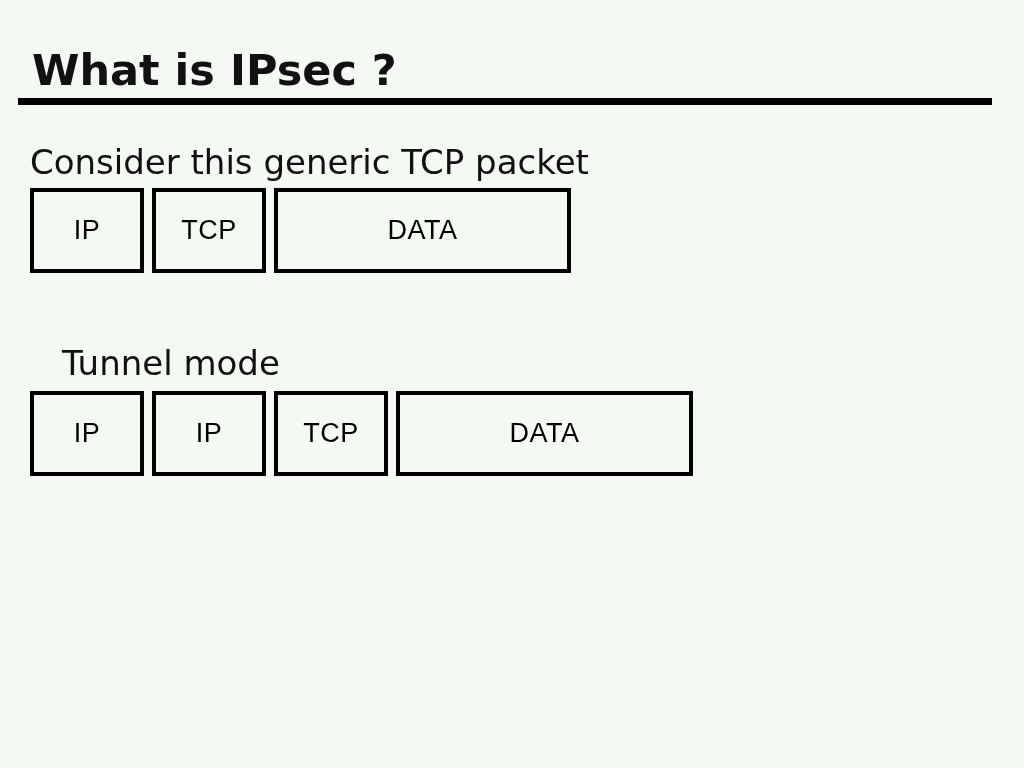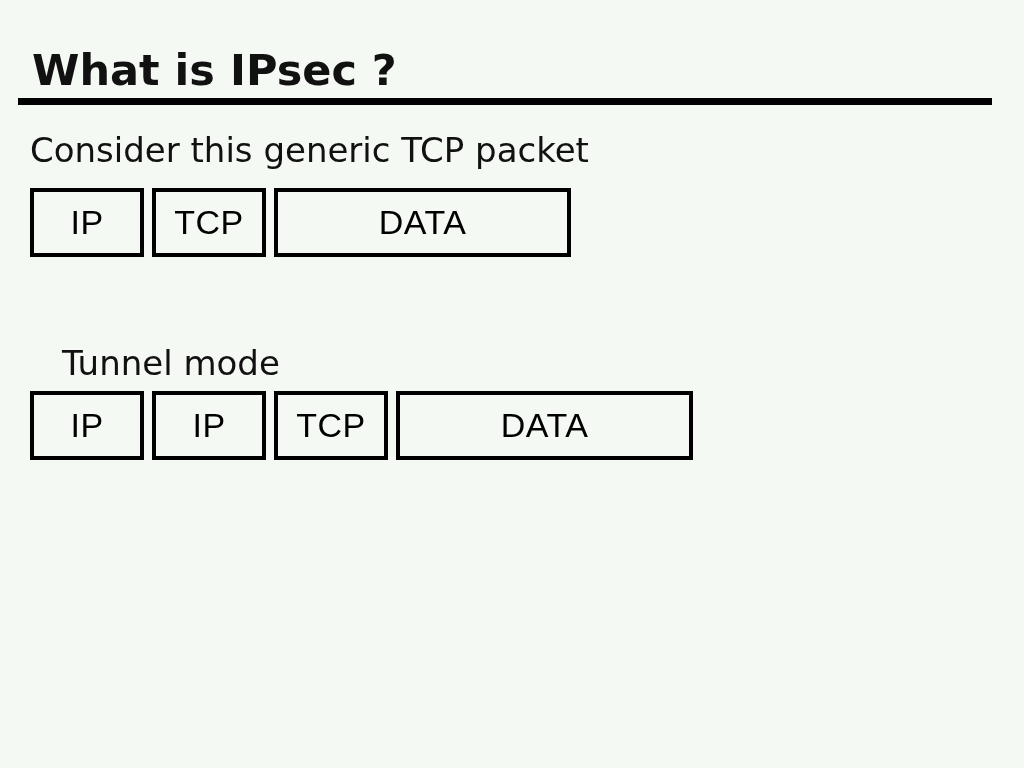--- a/index.html
+++ b/index.html
@@ -36,41 +36,41 @@
   }
   .heading {
     position: absolute;
     left: 30px;
     margin: 0;
     font-size: 34px;
     font-weight: 400;
     line-height: 1.1;
     white-space: nowrap;
   }
-  .heading-generic  { top: 132px; text-align: center; }
+  .heading-generic  { top: 144px; text-align: center; }
   .heading-tunnel   { top: 345px; margin-left: 32px; }
   .heading-footer   { top: 550px; }
   .packet-row {
     position: absolute;
     left: 30px;
     display: flex;
     gap: 8px;
   }
   .packet-row-generic { top: 188px; }
   .packet-row-tunnel  { top: 391px; }
   .seg {
     box-sizing: border-box;
-    height: 69px;
+    height: 85px;
     border: 4px solid #000000;
     background: #f5f9f3;
     display: flex;
     align-items: center;
     justify-content: center;
     font-family: "Liberation Sans", sans-serif;
-    font-size: 34px;
+    font-size: 27px;
     color: #000000;
     letter-spacing: 0.5px;
   }
   .seg-small { width: 114px; }
   .seg-wide  { width: 297px; }
 </style>
 </head>
 <body>
 
 <div class="slide">

